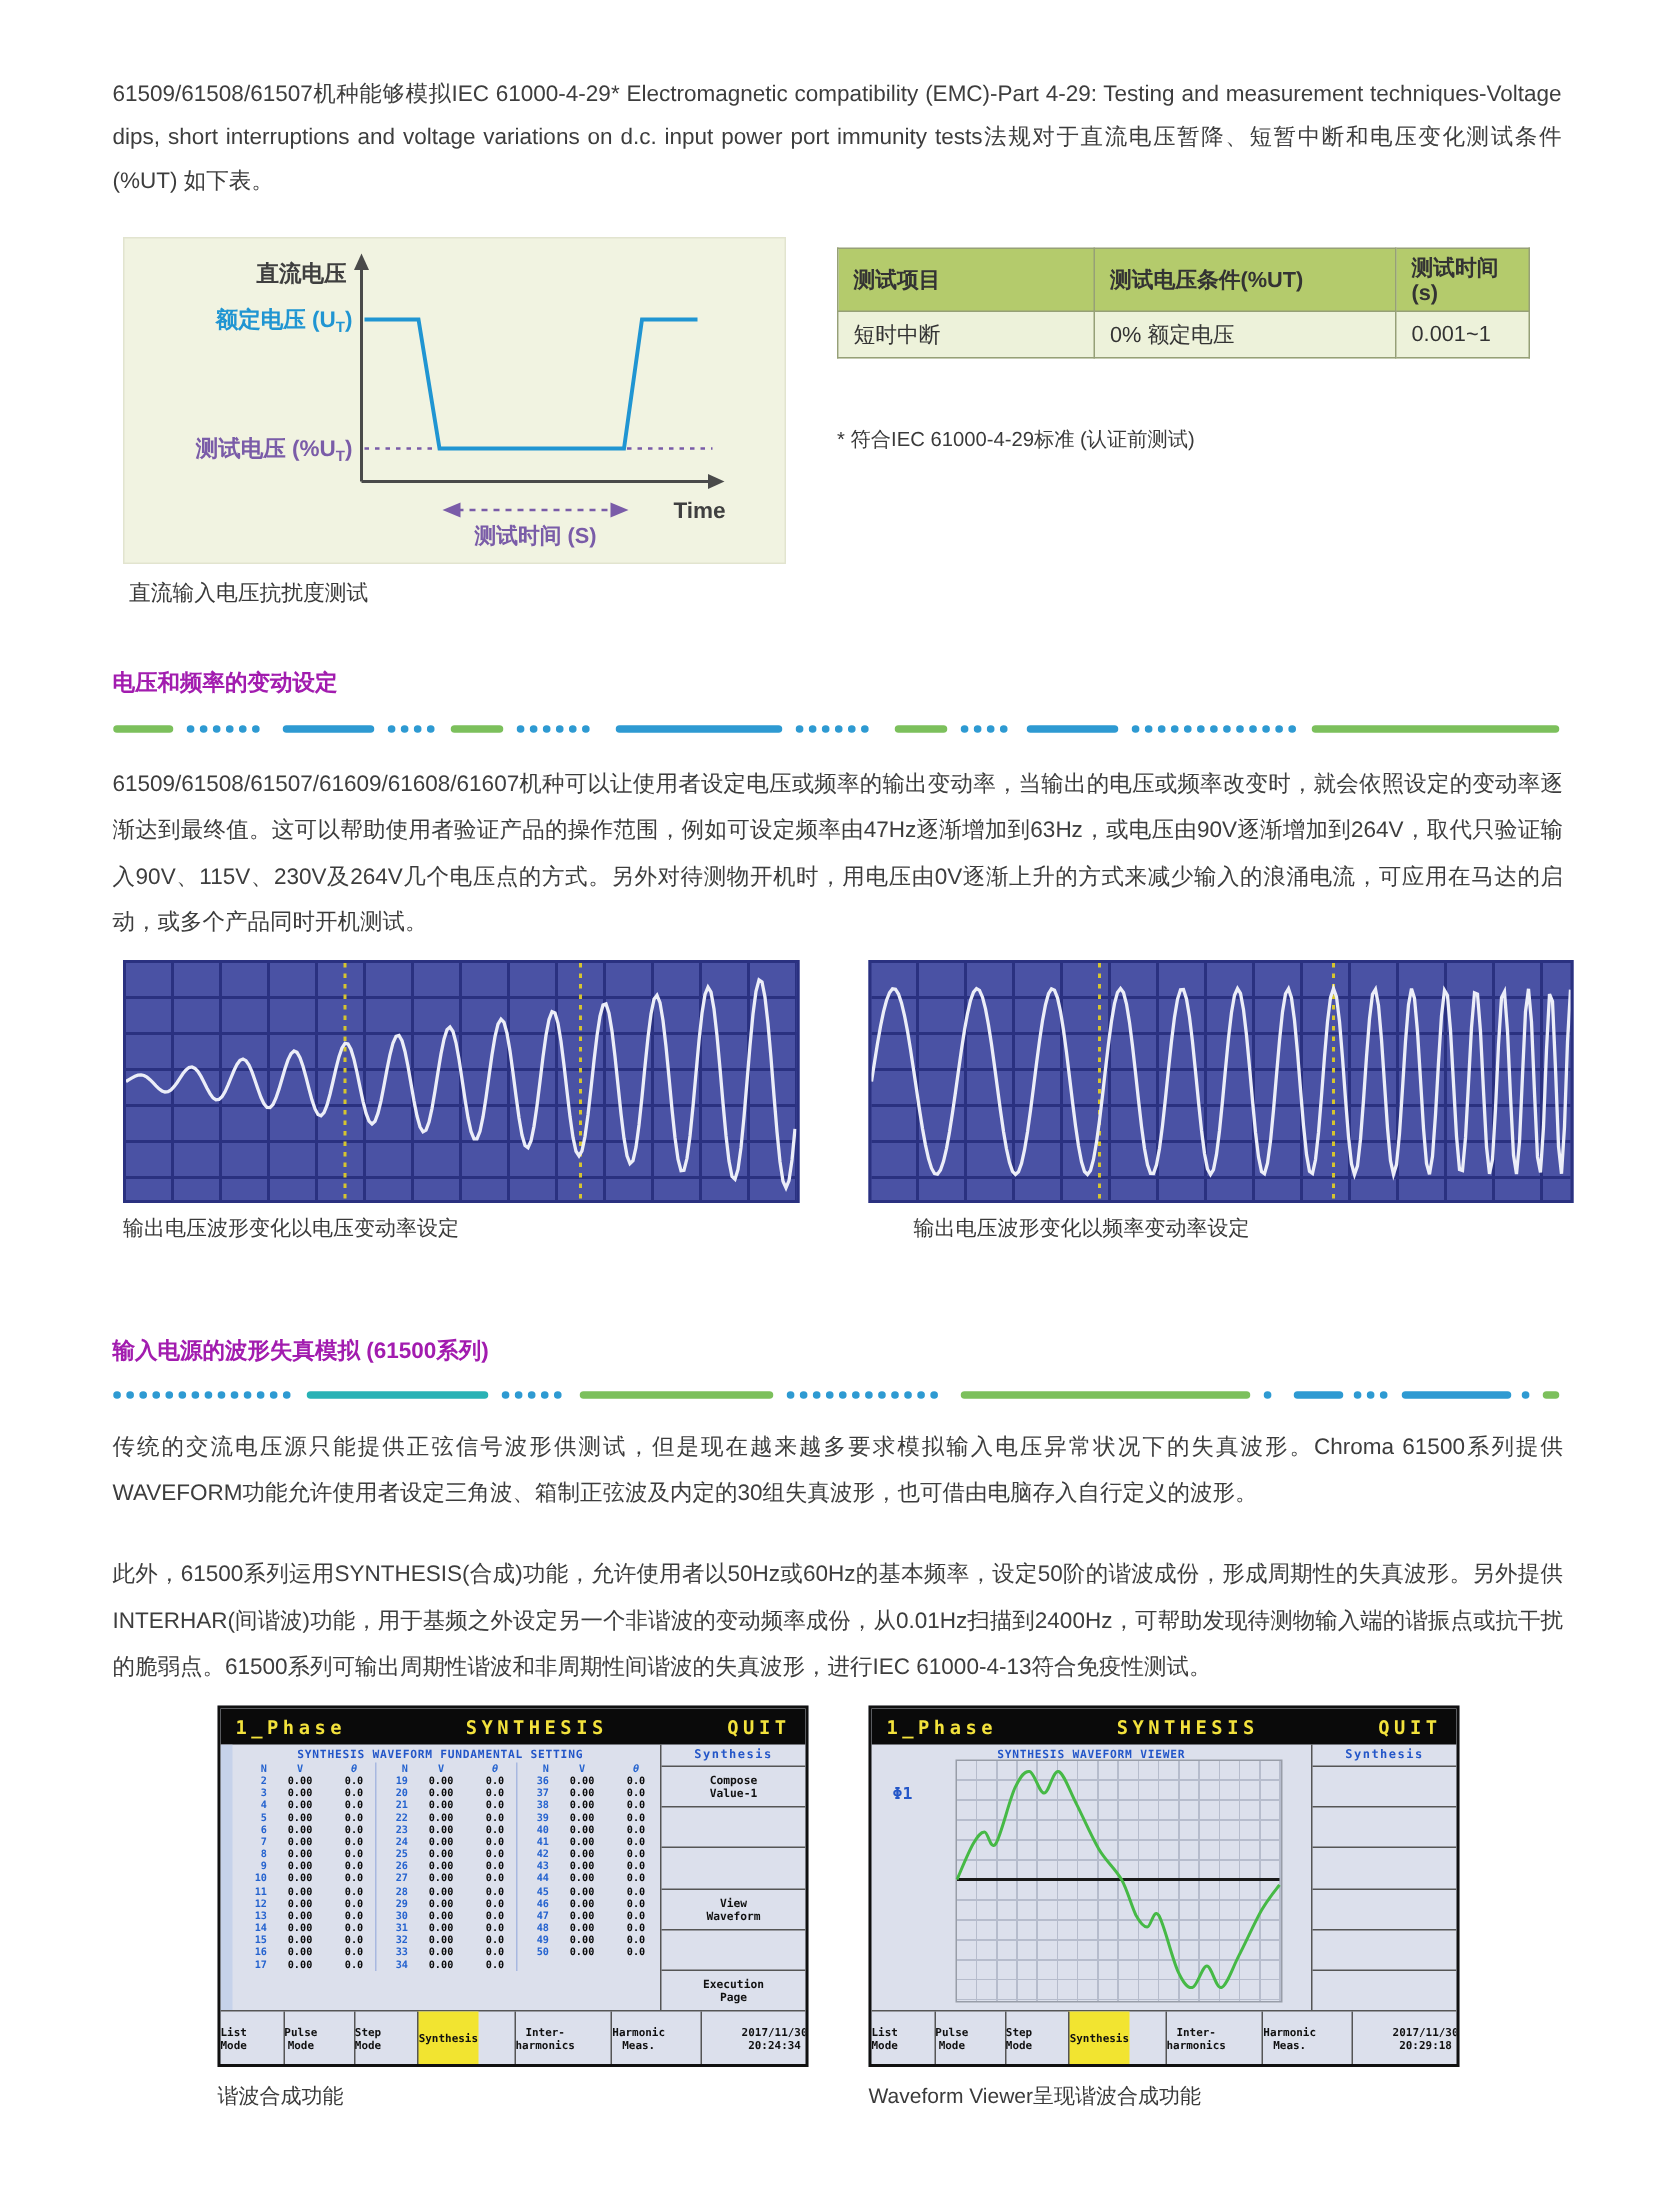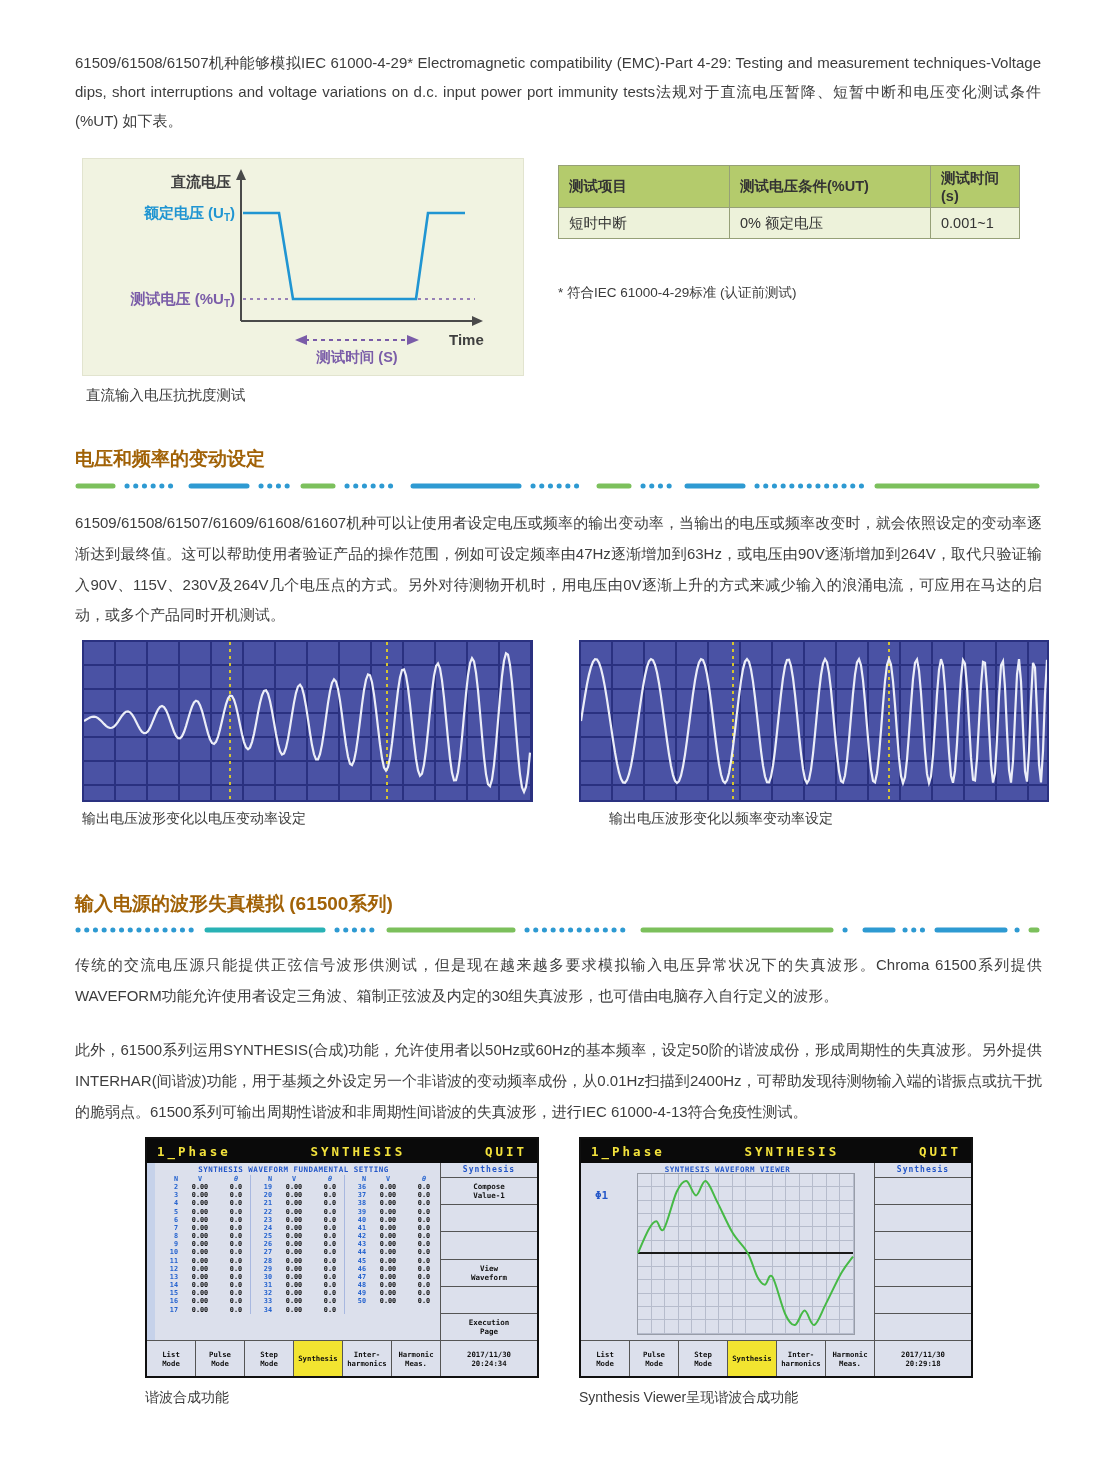--- a/index.html
+++ b/index.html
@@ -1,20 +1,20 @@
 <!DOCTYPE html>
 <html><head>
 <meta charset="utf-8">
 <style>
   html,body{margin:0;padding:0;background:#ffffff;}
   .page{position:relative;width:1102px;height:1470px;background:#ffffff;overflow:hidden;
         font-family:"Liberation Sans",sans-serif;color:#3d3d3d;}
   .abs{position:absolute;}
   p.body-text{margin:0;font-size:15px;line-height:30px;text-align:justify;color:#3d3d3d;}
-  .section-title{font-size:19px;font-weight:600;color:#a16207;}
+  .section-title{font-size:15px;font-weight:600;color:#a21caf;}
   .caption{font-size:14px;color:#3a3a3a;}
 
   
   table.cond{border-collapse:collapse;font-size:14.5px;color:#333;}
   table.cond th,table.cond td{border:1px solid #96a077;padding:3px 10px;text-align:left;height:24px;}
   table.cond th{background:#b4cb6c;font-weight:700;}
   table.cond td{background:#edf2da;}
 
   
   .diagram-box{background:#f1f3e1;border:1px solid #e2e4cf;}
@@ -34,21 +34,21 @@
   .screen-main{display:flex;height:177px;}
   .screen-content{position:relative;flex:1;overflow:hidden;}
   .panel-title{margin-top:2px;text-align:center;font-size:7.5px;font-weight:700;
                color:#2356c8;letter-spacing:0.5px;}
   .sidebar{width:96px;border-left:1px solid #555;display:flex;flex-direction:column;}
   .sidebar-head{height:14px;line-height:14px;text-align:center;color:#2356c8;
                 font-size:8px;font-weight:700;border-bottom:1px solid #555;letter-spacing:1px;}
   .side-cell{height:26.1px;border-bottom:1px solid #555;display:flex;align-items:center;
              justify-content:center;text-align:center;font-size:7.5px;font-weight:700;color:#101010;
              white-space:pre-line;line-height:9px;}
-  .menu-bar{height:36px;border-top:1.5px solid #555;display:flex;}
+  .menu-bar{height:36px;border-top:1.5px solid #555;display:flex;gap:24px;}
   .menu-cell{flex:1;border-left:1px solid #555;display:flex;align-items:center;justify-content:center;
              text-align:center;font-size:7.3px;font-weight:700;color:#101010;white-space:pre-line;line-height:9.5px;}
   .menu-cell:first-child{border-left:none;}
   .menu-cell.active{background:#f2e430;}
   .menu-cell.datetime{flex:none;width:96px;}
 
   
   .left-strip{position:absolute;left:0;top:0;bottom:0;width:8px;background:#c6d2ea;}
   .settings{margin:2px 6px 0 14px;font-size:7.5px;font-weight:700;color:#101010;
             border-bottom:1px solid #7d8293;padding-bottom:3px;}
@@ -514,15 +514,15 @@
         <div class="menu-cell">Inter-
 harmonics</div>
         <div class="menu-cell">Harmonic
 Meas.</div>
         <div class="menu-cell datetime">2017/11/30
 20:29:18</div>
       </div>
   </div>
 
   <div class="caption abs" style="left:145px;top:1389px;">谐波合成功能</div>
-  <div class="caption abs" style="left:579px;top:1389px;">Synthesis Viewer呈现谐波合成功能</div>
+  <div class="caption abs" style="left:579px;top:1389px;">Waveform Viewer呈现谐波合成功能</div>
 
 </div>
 
 </body></html>

